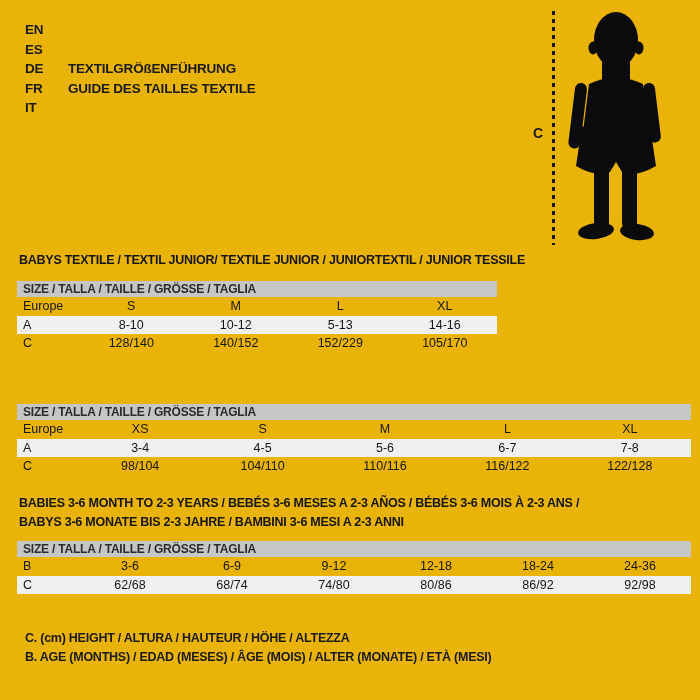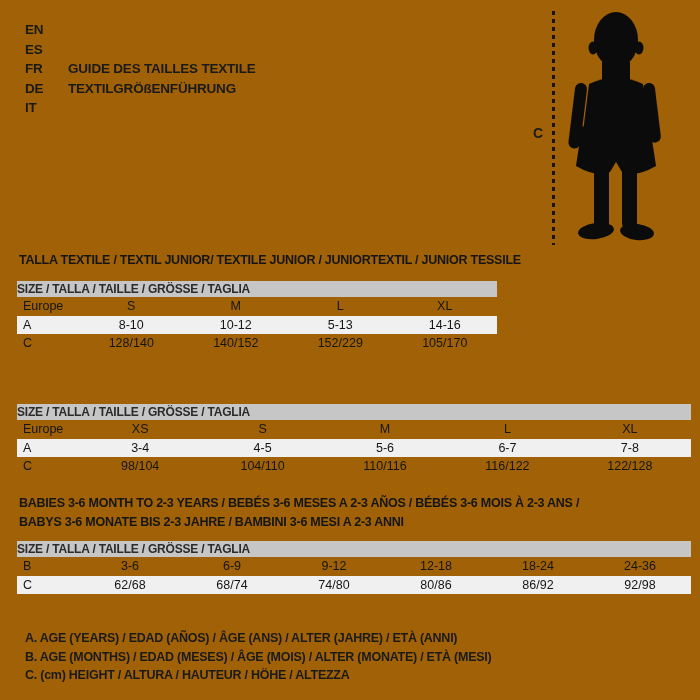--- a/index.html
+++ b/index.html
@@ -1,17 +1,17 @@
 <!DOCTYPE html>
 <html><head>
 <meta charset="utf-8">
 <style>
   html,body { margin:0; padding:0; background:#ffffff; }
   .page {
-    position:relative; width:700px; height:700px; background:#a16207;
+    position:relative; width:700px; height:700px; background:#eab308;
     font-family:"Liberation Sans", sans-serif; color:#1a1a1a; overflow:hidden;
   }
 
   
   .lang-header { position:absolute; left:25px; top:20px; }
   .lang-row { display:flex; line-height:19.5px; font-size:13.5px; font-weight:700; letter-spacing:-0.2px; }
   .lang-code { width:43px; }
   .lang-text { white-space:nowrap; }
 
   
@@ -30,24 +30,24 @@
   .sec-title .sub { font-size:9px; vertical-align:-2px; }
   .sec-title-2line { line-height:18.5px; }
 
   
   .tbl { position:absolute; left:17px; }
   .tbl-junior   { top:281px; width:480px; }
   .tbl-children { top:404px; width:674px; }
   .tbl-babies   { top:541px; width:674px; }
   .band {
     height:16px; background:#c6c6c6; display:flex; align-items:center;
-    box-sizing:border-box;
+    padding-left:6px; box-sizing:border-box;
     font-size:12px; font-weight:700; letter-spacing:-0.2px; color:#2b2b2b;
   }
-  .trow { display:flex; height:18.5px; align-items:center; font-size:12.5px; color:#151515; }
+  .trow { display:flex; height:18.5px; align-items:center; font-size:12.5px; color:#151515;justify-content:flex-end; }
   .trow.shaded { background:#f0f0f0; }
   .tlabel { width:62px; padding-left:6px; box-sizing:border-box; }
   .tcell { flex:1; text-align:center; }
 
   
   .legend { position:absolute; left:25px; top:629px; }
   .legend-line { font-size:12.5px; font-weight:700; letter-spacing:-0.25px; line-height:18.7px; white-space:nowrap; }
 </style>
 </head>
 <body>
@@ -55,26 +55,26 @@
 <div class="page">
 
   <div class="lang-header">
     <div class="lang-row">
       <span class="lang-code">EN</span>
     </div>
     <div class="lang-row">
       <span class="lang-code">ES</span>
     </div>
     <div class="lang-row">
+      <span class="lang-code">DE</span>
+      <span class="lang-text">TEXTILGRÖßENFÜHRUNG</span>
+    </div>
+    <div class="lang-row">
       <span class="lang-code">FR</span>
       <span class="lang-text">GUIDE DES TAILLES TEXTILE</span>
-    </div>
-    <div class="lang-row">
-      <span class="lang-code">DE</span>
-      <span class="lang-text">TEXTILGRÖßENFÜHRUNG</span>
     </div>
     <div class="lang-row">
       <span class="lang-code">IT</span>
     </div>
   </div>
 
   <div class="dash-line"></div>
   <span class="c-label">C</span>
   <svg class="silhouette-svg" width="100" height="233" viewBox="0 0 100 233" xmlns="http://www.w3.org/2000/svg">
     <g fill="#0b0b0b">
@@ -86,21 +86,21 @@
       <rect x="10" y="73" width="12" height="66" rx="6" transform="rotate(7 16 79)"></rect>
       <rect x="78" y="73" width="12" height="60" rx="6" transform="rotate(-7 84 79)"></rect>
       <path d="M17 116 Q51 132 85 116 L91 156 Q70 168 57 162 L51 152 L45 162 Q32 168 11 156 Z"></path>
       <rect x="29" y="154" width="15" height="66" rx="7"></rect>
       <rect x="57" y="154" width="15" height="66" rx="7"></rect>
       <ellipse cx="31" cy="221" rx="18" ry="8" transform="rotate(-7 31 221)"></ellipse>
       <ellipse cx="72" cy="222" rx="17" ry="8" transform="rotate(7 72 222)"></ellipse>
     </g>
   </svg>
 
-  <div class="sec-title" style="top:253px">TALLA TEXTILE / TEXTIL JUNIOR/ TEXTILE JUNIOR / JUNIORTEXTIL / JUNIOR TESSILE</div>
+  <div class="sec-title" style="top:253px">BABYS TEXTILE / TEXTIL JUNIOR/ TEXTILE JUNIOR / JUNIORTEXTIL / JUNIOR TESSILE</div>
   <div class="tbl tbl-junior">
     <div class="band">SIZE / TALLA / TAILLE / GRÖSSE / TAGLIA</div>
     <div class="trow">
       <div class="tlabel">Europe</div>
       <div class="tcell">S</div>
       <div class="tcell">M</div>
       <div class="tcell">L</div>
       <div class="tcell">XL</div>
     </div>
     <div class="trow shaded">
@@ -167,18 +167,17 @@
       <div class="tcell">62/68</div>
       <div class="tcell">68/74</div>
       <div class="tcell">74/80</div>
       <div class="tcell">80/86</div>
       <div class="tcell">86/92</div>
       <div class="tcell">92/98</div>
     </div>
   </div>
 
   <div class="legend">
-    <div class="legend-line">A. AGE (YEARS) / EDAD (AÑOS) / ÂGE (ANS) / ALTER (JAHRE) / ETÀ (ANNI)</div>
+    <div class="legend-line">C. (cm) HEIGHT / ALTURA / HAUTEUR / HÖHE / ALTEZZA</div>
     <div class="legend-line">B. AGE (MONTHS) / EDAD (MESES) / ÂGE (MOIS) / ALTER (MONATE) / ETÀ (MESI)</div>
-    <div class="legend-line">C. (cm) HEIGHT / ALTURA / HAUTEUR / HÖHE / ALTEZZA</div>
   </div>
 
 </div>
 
 </body></html>

